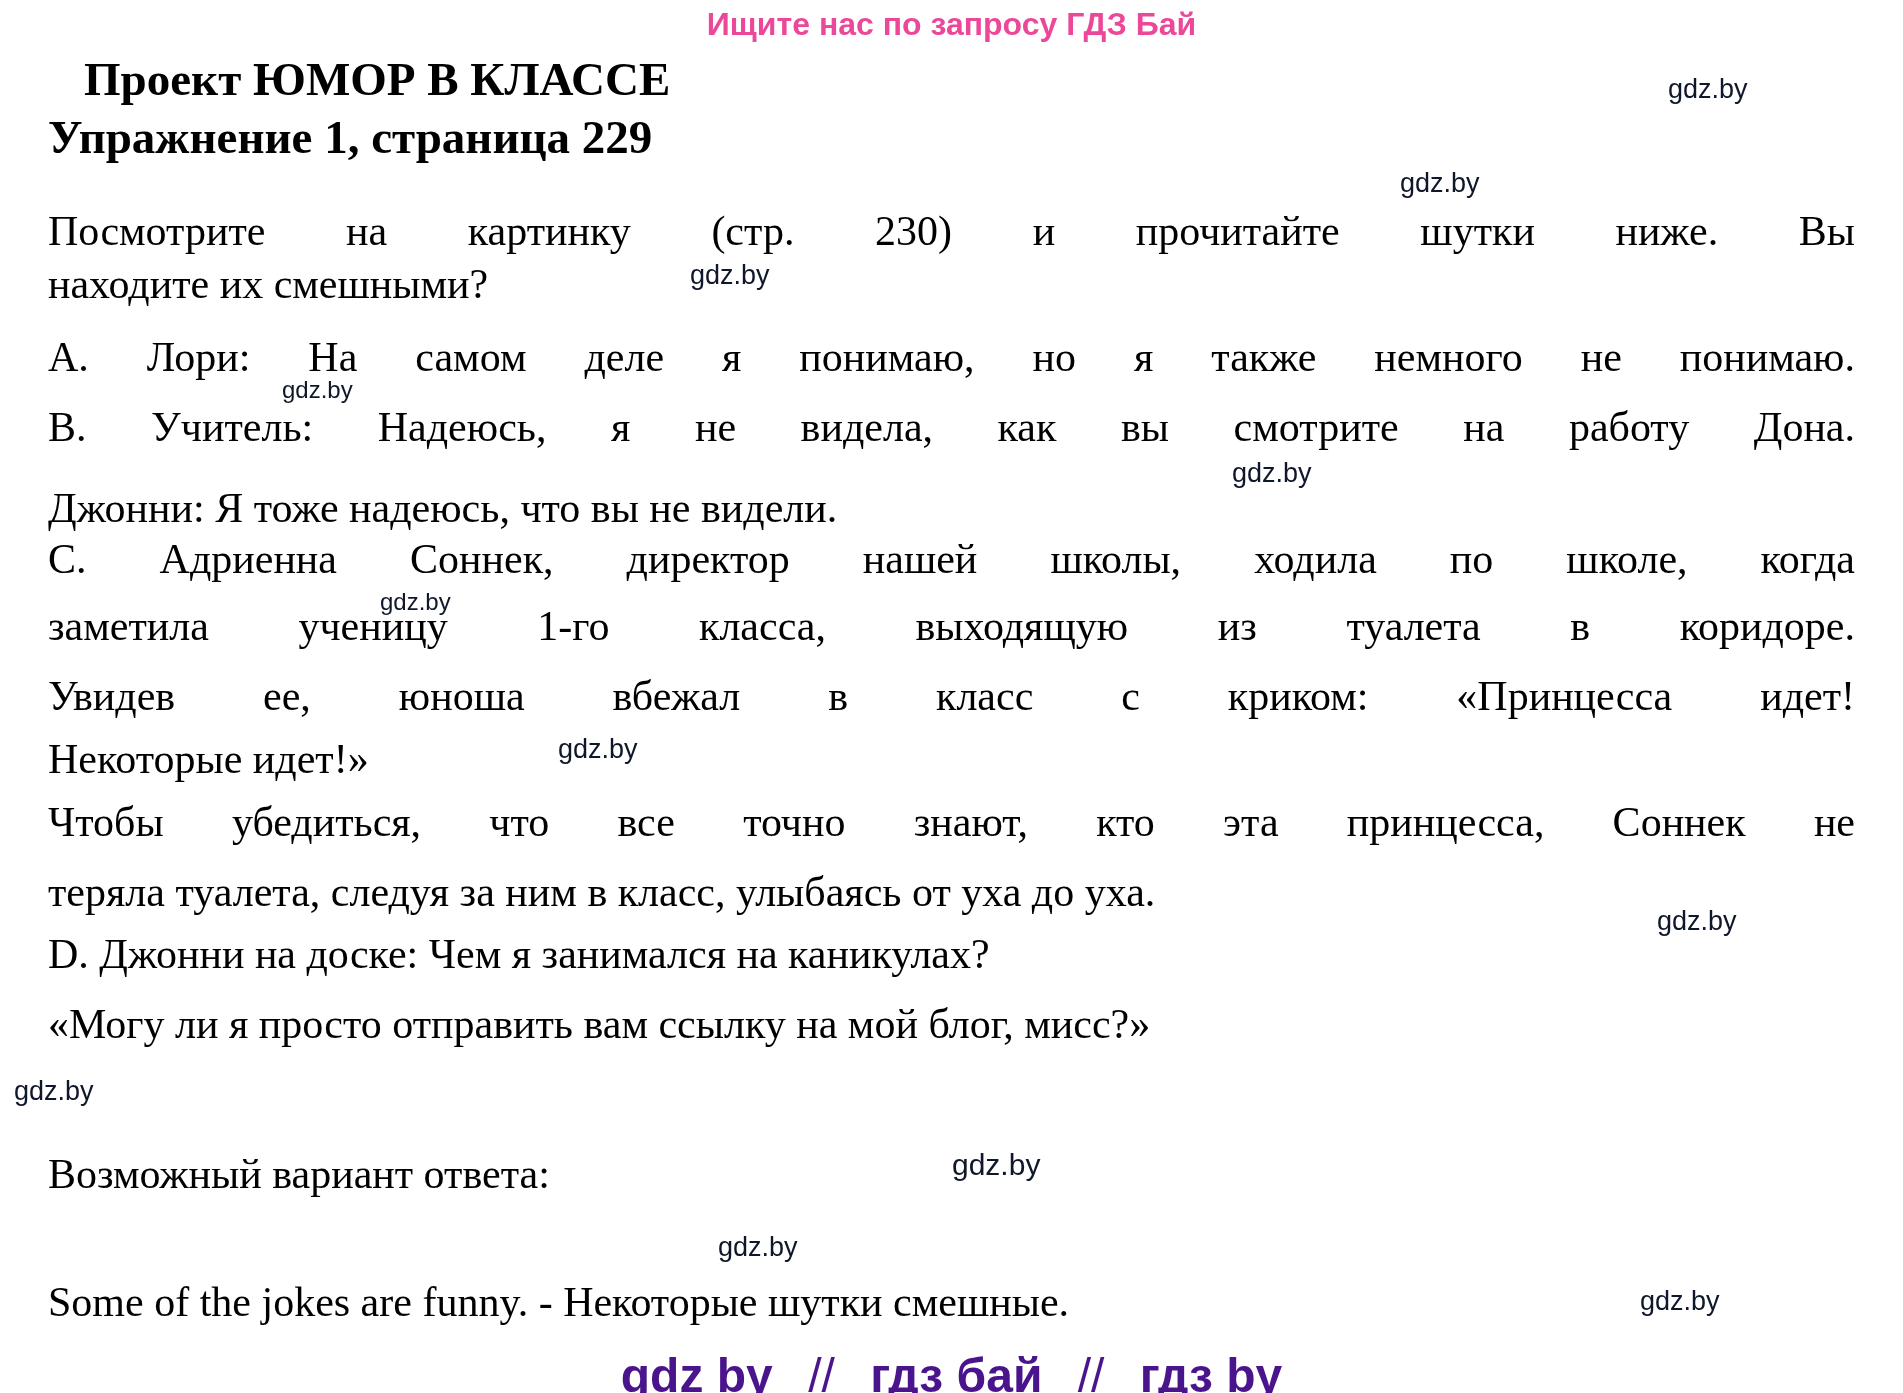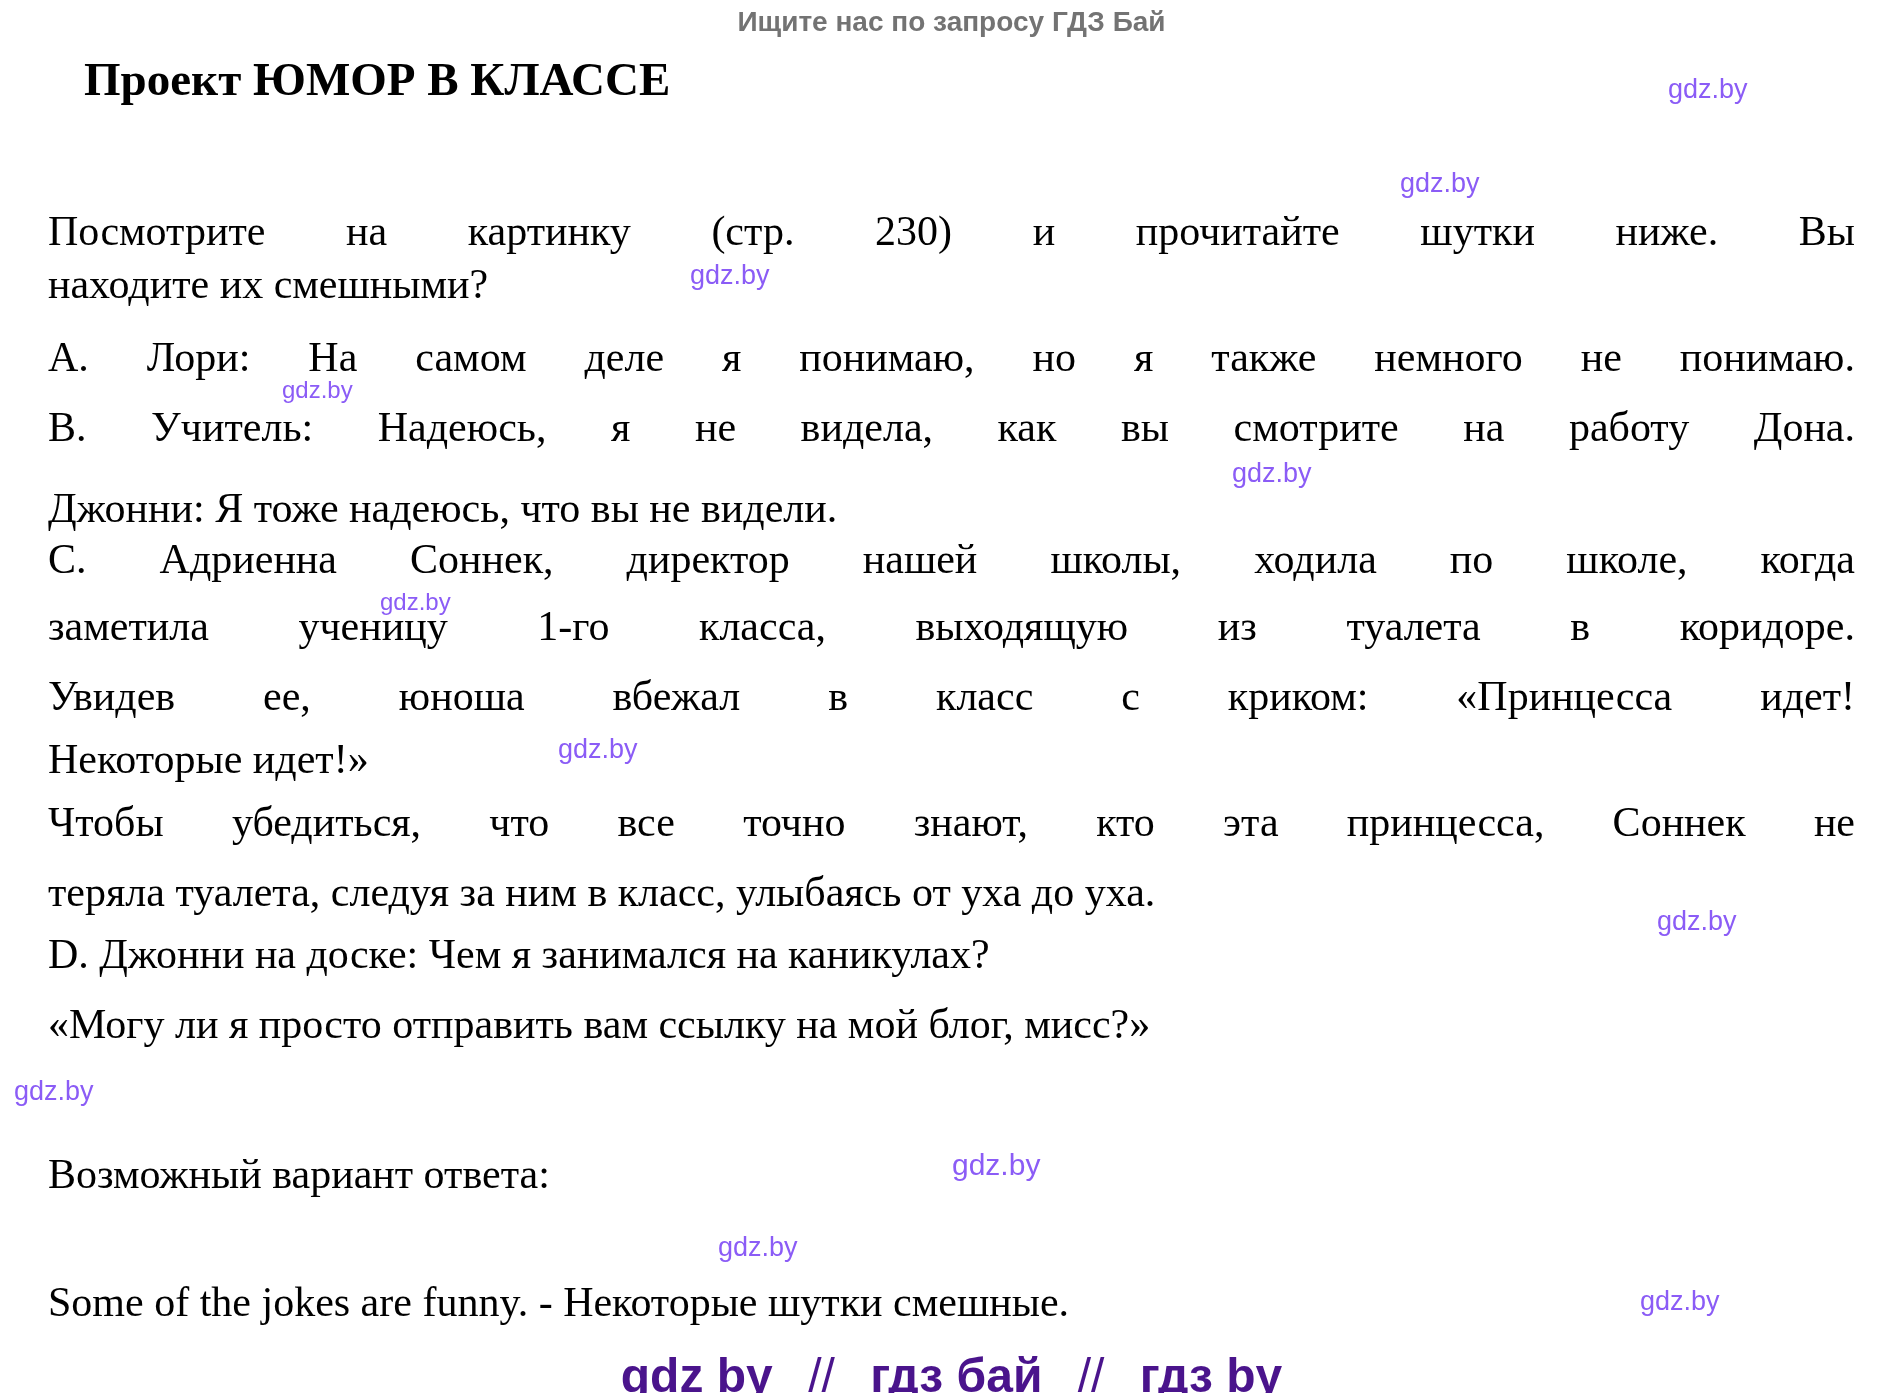--- a/index.html
+++ b/index.html
@@ -10,23 +10,23 @@
     background: #ffffff;
     overflow: hidden;
     font-family: "Liberation Serif", serif;
     color: #000000;
   }
   .promo {
     position: absolute;
     top: 6px; left: 0; width: 100%;
     text-align: center;
     font-family: "Liberation Sans", sans-serif;
-    font-size: 28px;
+    font-size: 32px;
     font-weight: bold;
-    color: #737373;
+    color: #ec4899;
   }
   .title {
     position: absolute;
     left: 48px;
     font-weight: bold;
     font-size: 47px;
     white-space: nowrap;
     letter-spacing: 0px;
   }
   .t1 { top: 52px; margin-left: 36px; }
@@ -41,21 +41,21 @@
   }
   .line.just {
     white-space: normal;
     text-align: justify;
     text-align-last: justify;
   }
   .wm {
     position: absolute;
     font-family: "Liberation Sans", sans-serif;
     font-size: 27px;
-    color: #8b5cf6;
+    color: #0f172a;
     white-space: nowrap;
     text-align: right;
   }
   .wm.small { font-size: 24px; }
   .wm.big { font-size: 30px; }
   .footer {
     position: absolute;
     top: 1348px; left: 0; width: 100%;
     text-align: center;
     font-family: "Liberation Sans", sans-serif;
@@ -67,20 +67,21 @@
   .footer .part { margin: 0 4px; }
 </style>
 </head>
 <body>
 
 <div class="page">
 
   <div class="promo">Ищите нас по запросу ГДЗ Бай</div>
 
   <div class="title t1">Проект ЮМОР В КЛАССЕ</div>
+  <div class="title t2">Упражнение 1, страница 229</div>
 
   <div class="line just" style="top:207px">Посмотрите на картинку (стр. 230) и прочитайте шутки ниже. Вы</div>
   <div class="line" style="top:260px">находите их смешными?</div>
 
   <div class="line just" style="top:333px">А. Лори: На самом деле я понимаю, но я также немного не понимаю.</div>
 
   <div class="line just" style="top:403px">В. Учитель: Надеюсь, я не видела, как вы смотрите на работу Дона.</div>
   <div class="line" style="top:484px">Джонни: Я тоже надеюсь, что вы не видели.</div>
 
   <div class="line just" style="top:535px">С. Адриенна Соннек, директор нашей школы, ходила по школе, когда</div>

